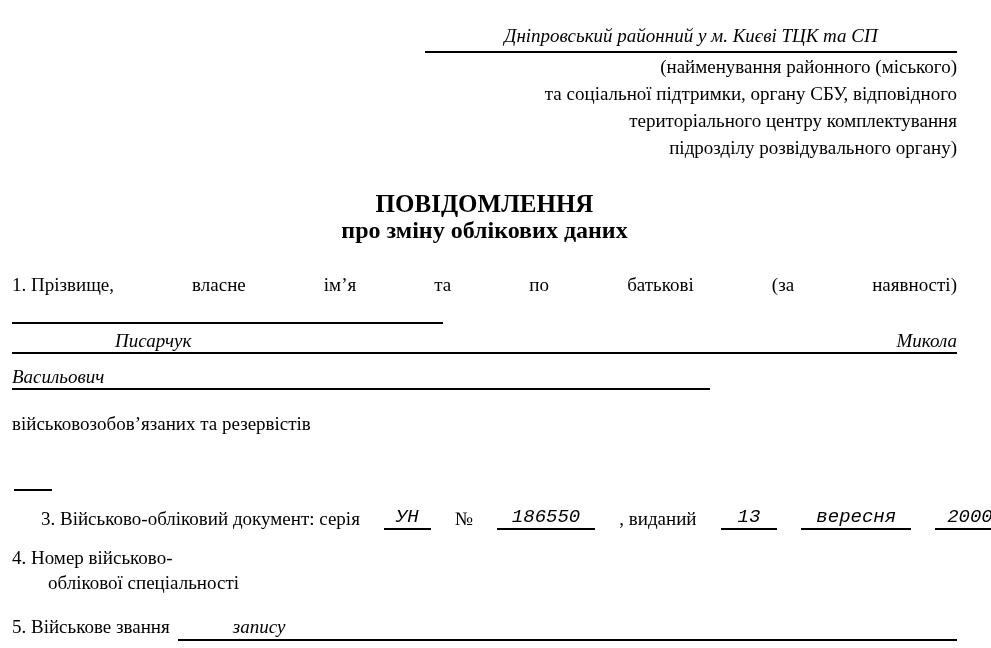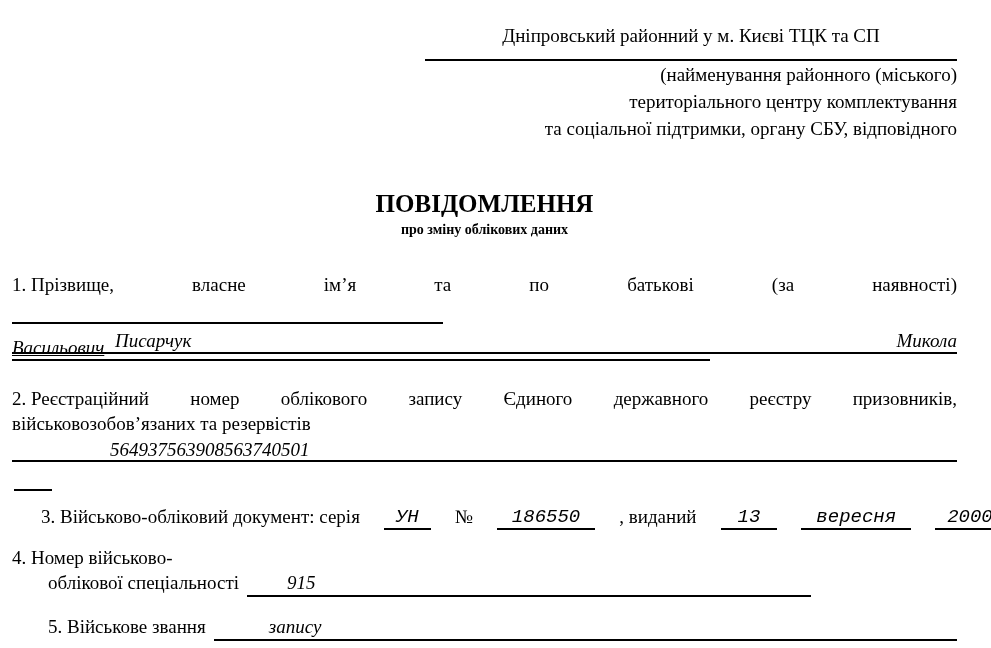--- a/index.html
+++ b/index.html
@@ -13,50 +13,51 @@
     font-size: 19px;
     overflow: hidden;
   }
   .abs { position: absolute; }
 
   
   .header { top: 24px; right: 34px; width: 532px; text-align: right; }
   .header-org {
     display: block;
     text-align: center;
+    font-style: italic;
     line-height: 24px;
-    padding-bottom: 11px;
+    padding-bottom: 3px;
     border-bottom: 2px solid #000;
     white-space: nowrap;
   }
   .header-caption { display: block; line-height: 27px; white-space: nowrap; }
 
   
   .title-block { top: 190px; left: 12px; right: 34px; text-align: center; }
   .title-main { font-weight: bold; font-size: 25px; line-height: 27px; }
-  .title-sub  { font-weight: bold; font-size: 14px; line-height: 26px; }
+  .title-sub  { font-weight: bold; font-size: 24px; line-height: 26px; }
 
   
-  .spread { display: flex; justify-content: space-between; align-items: flex-start; gap: 24px; }
+  .spread { display: flex; justify-content: space-between; align-items: flex-end; gap: 24px; }
 
   .item1-line  { top: 274px; left: 12px; right: 34px; }
   .blank-empty { top: 300px; left: 12px; width: 431px; height: 22px; border-bottom: 2px solid #000; }
 
   .fill-line1 {
     top: 330px; left: 12px; right: 34px; height: 22px;
     border-bottom: 2px solid #000;
     display: flex; justify-content: space-between;
     font-style: italic; line-height: 22px;
   }
   .fill-line1 .first { margin-left: 103px; }
 
   .fill-line2 {
-    top: 337px; left: 12px; width: 698px; height: 22px;
+    top: 366px; left: 12px; width: 698px; height: 22px;
     border-bottom: 2px solid #000;
-    font-style: italic; line-height: 22px; text-decoration: underline;
+    font-style: italic; line-height: 22px;
   }
 
   .item2-line1 { top: 388px; left: 12px; right: 34px; }
   .item2-line2 { top: 413px; left: 12px; line-height: 22px; }
 
   .num-line {
     top: 438px; left: 12px; right: 34px; height: 24px;
     border-bottom: 2px solid #000;
     font-style: italic; line-height: 24px;
     padding-left: 98px; box-sizing: border-box;
@@ -79,34 +80,35 @@
   .item4-line2 { top: 572px; left: 12px; width: 763px; display: flex; align-items: baseline; margin-left: 36px; }
   .grow-blank {
     flex: 1;
     border-bottom: 2px solid #000;
     font-style: italic;
     margin-left: 8px;
     padding-left: 40px;
     line-height: 22px;
     padding-bottom: 1px;
   }
-  .item5-line { top: 616px; left: 12px; right: 34px; display: flex; align-items: baseline; margin-left: 36px; }
+  .item5-line { top: 616px; left: 12px; right: 34px; display: flex; align-items: baseline; }
   .item5-line .grow-blank { padding-left: 55px; }
   .nowrap { white-space: nowrap; }
 </style>
 </head>
 <body>
 
 <div class="page">
 
   <div class="abs header">
     <span class="header-org">Дніпровський районний у м. Києві ТЦК та СП</span>
     <span class="header-caption">(найменування районного (міського)</span>
+    <span class="header-caption">та соціальної підтримки, органу СБУ, відповідного</span>
     <span class="header-caption">територіального центру комплектування</span>
-    <span class="header-caption">та соціальної підтримки, органу СБУ, відповідного</span>
+    <span class="header-caption">підрозділу розвідувального органу)</span>
   </div>
 
   <div class="abs title-block">
     <div class="title-main">ПОВІДОМЛЕННЯ</div>
     <div class="title-sub">про зміну облікових даних</div>
   </div>
 
   <div class="abs item1-line spread">
     <span>1. Прізвище,</span>
     <span>власне</span>
@@ -122,55 +124,41 @@
 
   <div class="abs fill-line1">
     <span class="first">Писарчук</span>
     <span>Микола</span>
   </div>
 
   <div class="abs fill-line2">
     <span>Васильович</span>
   </div>
 
-  <div class="abs item2-line1 spread">
-    <span>2. Реєстраційний</span>
-    <span>номер</span>
-    <span>облікового</span>
-    <span>запису</span>
-    <span>Єдиного</span>
-    <span>державного</span>
-    <span>реєстру</span>
-    <span>призовників,</span>
-  </div>
 
   <div class="abs item2-line2">військовозобов’язаних та резервістів</div>
 
-  <div class="abs num-line">
-    <span>564937563908563740501</span>
-  </div>
 
   <div class="abs blank-short"></div>
 
   <div class="abs item3-line spread">
     <span class="nowrap">3. Військово-обліковий документ: серія</span>
     <span class="blank-val pad-s">УН</span>
     <span>№</span>
     <span class="blank-val pad-m">186550</span>
     <span class="nowrap">, виданий</span>
     <span class="blank-val pad-l">13</span>
     <span class="blank-val pad-m">вересня</span>
     <span class="blank-val pad-s">2000</span>
     <span>р.</span>
   </div>
 
   <div class="abs item4-line1">4. Номер військово-</div>
   <div class="abs item4-line2">
     <span class="nowrap">облікової спеціальності</span>
-    <span class="grow-blank">915</span>
   </div>
 
   <div class="abs item5-line">
     <span class="nowrap">5. Військове звання</span>
     <span class="grow-blank">запису</span>
   </div>
 
 </div>
 
 </body></html>

